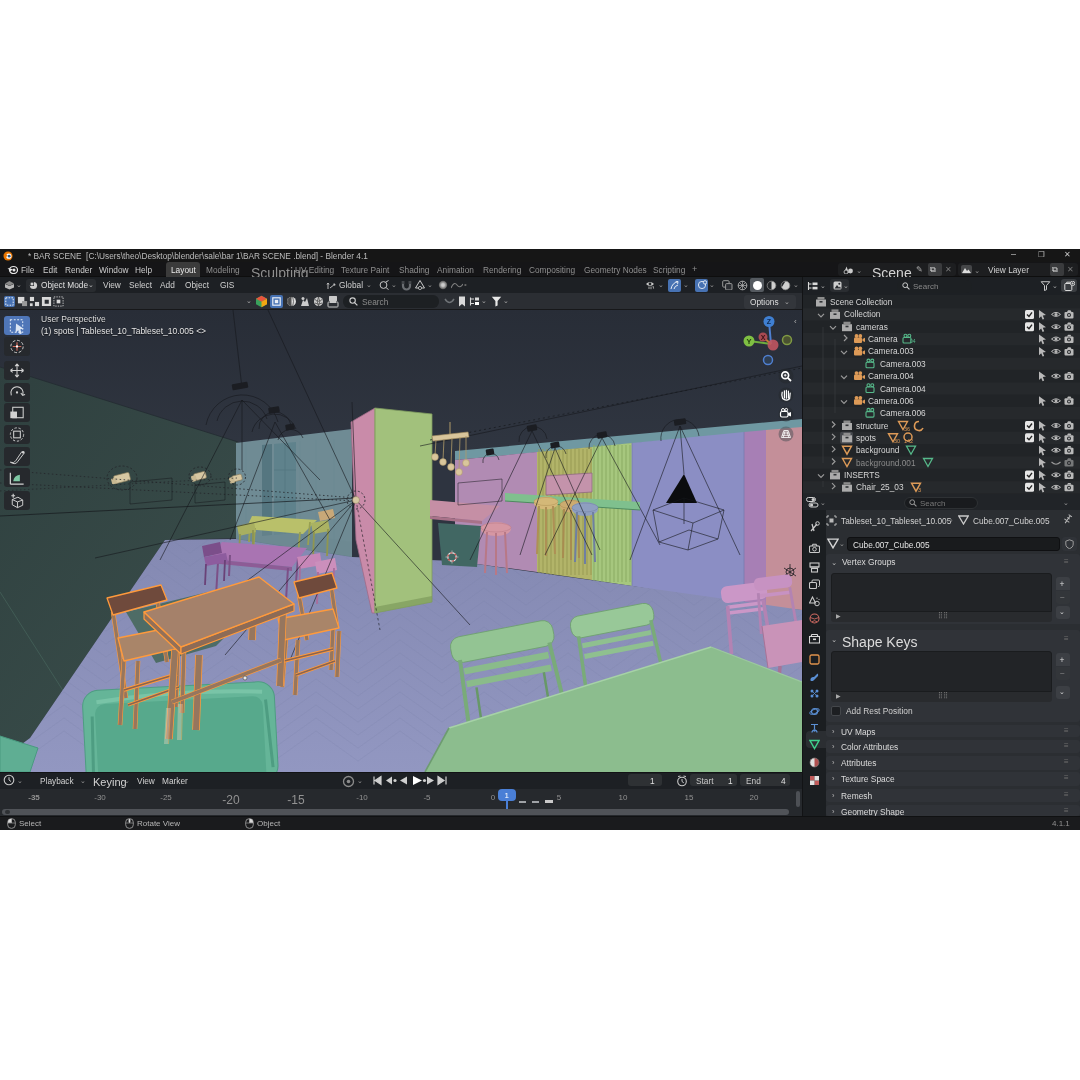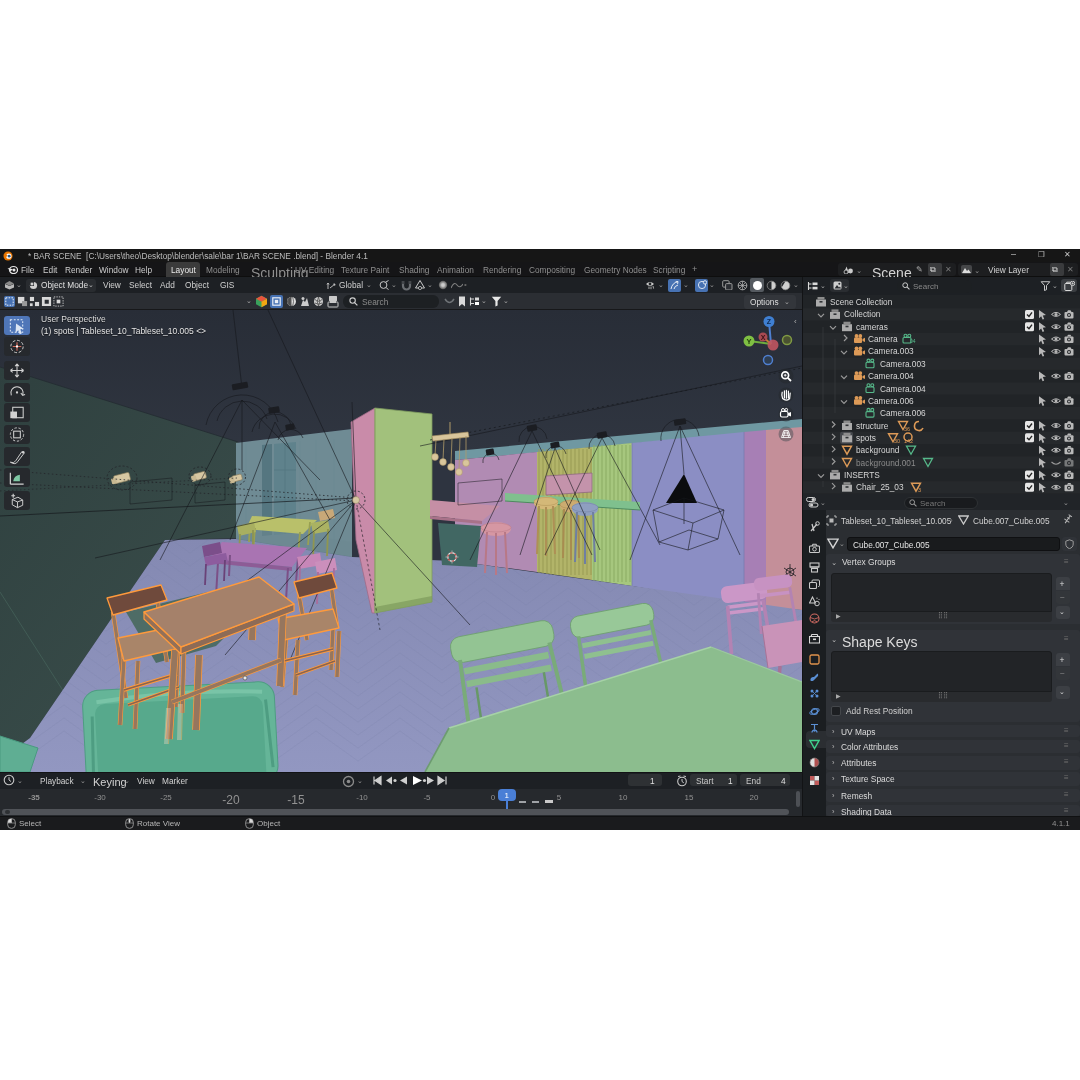--- a/index.html
+++ b/index.html
@@ -628,21 +628,21 @@
   <div class="abs" style="left:826px;top:523px;width:254px;height:14px;background:#303338;border-radius:3px;"></div>
   <div class="t" style="left:832px;top:525px;font-size:7.5px;color:#bbb;">›</div>
   <div class="t" style="left:841px;top:525px;font-size:8.4px;color:#dcdcdc;">Texture Space</div>
   <div class="t" style="left:1064px;top:524px;font-size:8px;color:#707070;">≡</div>
   <div class="abs" style="left:826px;top:540px;width:254px;height:13px;background:#303338;border-radius:3px;"></div>
   <div class="t" style="left:832px;top:542px;font-size:7.5px;color:#bbb;">›</div>
   <div class="t" style="left:841px;top:542px;font-size:8.4px;color:#dcdcdc;">Remesh</div>
   <div class="t" style="left:1064px;top:541px;font-size:8px;color:#707070;">≡</div>
   <div class="abs" style="left:826px;top:556px;width:254px;height:11px;background:#303338;border-radius:3px;"></div>
   <div class="t" style="left:832px;top:558px;font-size:7.5px;color:#bbb;">›</div>
-  <div class="t" style="left:841px;top:558px;font-size:8.4px;color:#dcdcdc;">Shading Data</div>
+  <div class="t" style="left:841px;top:558px;font-size:8.4px;color:#dcdcdc;">Geometry Shape</div>
   <div class="t" style="left:1064px;top:557px;font-size:8px;color:#707070;">≡</div>
   </div>
 
   <div class="abs" style="left:0;top:61px;width:802px;height:462px;background:#2e3440;overflow:hidden;">
     <div id="scene">
     <svg class="abs" style="left:0;top:0" width="802" height="462" viewBox="0 0 802 462">
     <defs>
     <linearGradient id="ceil" x1="0" y1="0" x2="0" y2="1">
               <stop offset="0" stop-color="#282d37"></stop>
               <stop offset="1" stop-color="#303641"></stop>

